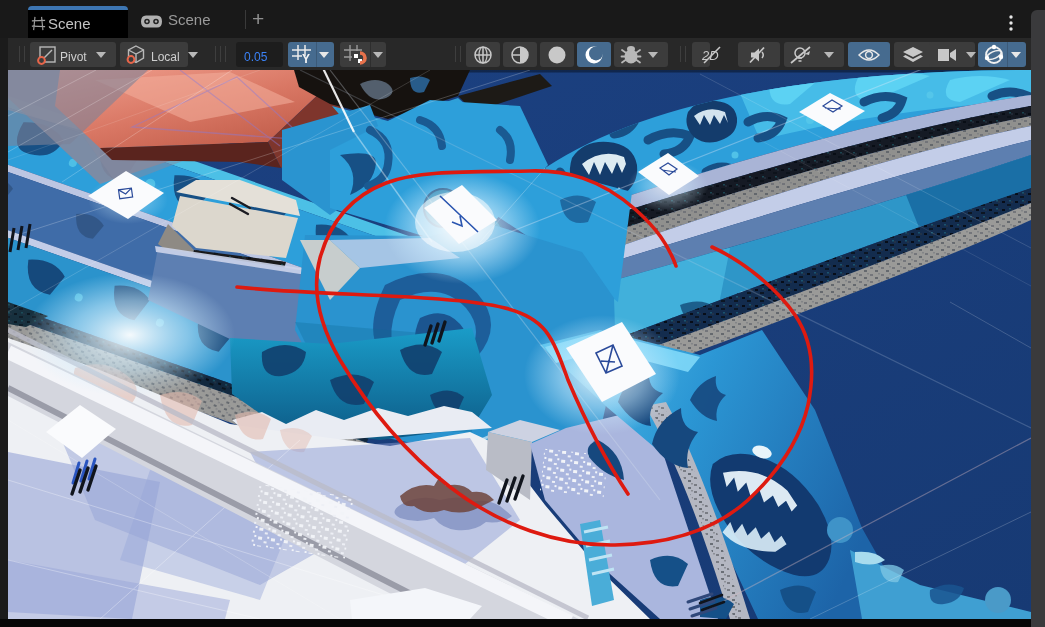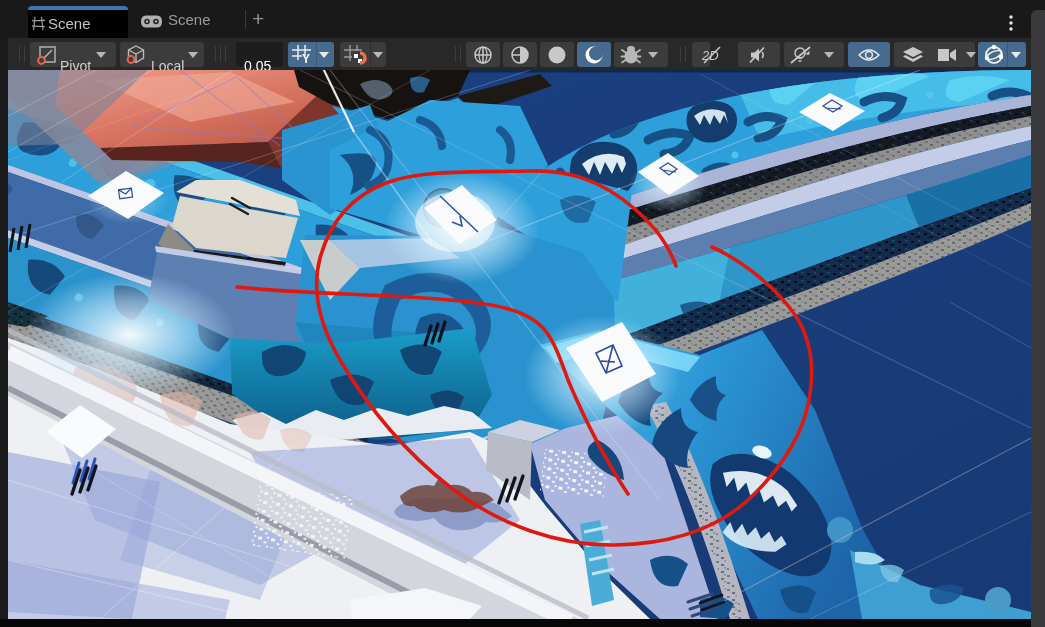--- a/index.html
+++ b/index.html
@@ -11,21 +11,21 @@
 #scenetab .txt{position:absolute;left:20px;top:5px;color:#c3c3c3;font-size:15px;}
 #gametab{left:138px;top:8px;width:110px;height:28px;color:#9a9a9a;font-size:15px;}
 #gametab .txt{position:absolute;left:30px;top:3px;}
 .tabsep{left:245px;top:10px;width:1px;height:19px;background:#3a3a3a;}
 #plus{left:252px;top:7px;width:20px;height:24px;color:#8f8f8f;font-size:21px;font-weight:400;}
 #kebab{left:1005px;top:14px;width:12px;height:18px;}
 
 #toolbar{left:0;top:38px;width:1045px;height:32px;background:#282828;}
 .btn{position:absolute;top:4px;height:25px;background:#3c3c3c;border-radius:3px;}
 .btn.blue{background:#466b8f;}
-.btxt{position:absolute;color:#cfcfcf;font-size:14px;top:16px;text-align:center;}
+.btxt{position:absolute;color:#cfcfcf;font-size:12px;top:8px;text-align:center;}
 .sep{position:absolute;top:8px;width:1px;height:16px;background:#3e3e3e;}
 .dar{position:absolute;width:0;height:0;border-left:5px solid transparent;border-right:5px solid transparent;border-top:6px solid #b8b8b8;}
 .vdiv{position:absolute;top:0px;width:1px;height:25px;background:#2e2e2e;}
 
 #leftstrip{left:0;top:38px;width:8px;height:589px;background:#1b1b1b;}
 #viewport{left:8px;top:70px;width:1023px;height:549px;background:#1a3a74;}
 #bottomstrip{left:0;top:619px;width:1045px;height:8px;background:#070707;}
 #rightstrip{left:1031px;top:10px;width:14px;height:617px;background:#3a3a3c;border-radius:6px 0 0 0;}
 </style>
 </head>
@@ -67,37 +67,37 @@
     <div class="btn" style="left:30px;width:86px">
       <svg class="abs" style="left:6px;top:3px" width="22" height="20" viewBox="0 0 22 20">
         <rect x="4" y="2" width="15" height="15" fill="none" stroke="#b8b8b8" stroke-width="1.4"></rect>
         <path d="M7 14 L16 5" stroke="#b8b8b8" stroke-width="1.4"></path>
         <circle cx="5.5" cy="15.5" r="3.4" fill="#3c3c3c" stroke="#e8654a" stroke-width="2"></circle>
       </svg>
       <div class="btxt" style="left:30px">Pivot</div>
       <div class="dar" style="left:66px;top:10px"></div>
     </div>
 
-    <div class="btn" style="left:120px;width:84px">
+    <div class="btn" style="left:120px;width:68px">
       <svg class="abs" style="left:5px;top:2px" width="22" height="21" viewBox="0 0 22 21">
         <g fill="none" stroke="#b8b8b8" stroke-width="1.4">
           <path d="M11 2 L18.5 6 L18.5 14 L11 18.5 L3.5 14 L3.5 6 Z"></path>
           <path d="M3.5 6 L11 10 L18.5 6 M11 10 L11 18.5"></path>
         </g>
         <circle cx="6" cy="15.5" r="3.4" fill="#3c3c3c" stroke="#e8654a" stroke-width="2"></circle>
       </svg>
       <div class="btxt" style="left:31px">Local</div>
       <div class="dar" style="left:68px;top:10px"></div>
     </div>
     <div class="sep" style="left:215px"></div>
       <div class="sep" style="left:220px"></div>
       <div class="sep" style="left:225px"></div>
 
     <div class="btn" style="left:236px;width:47px;background:#1d1d1d">
-        <div class="btxt" style="left:8px;color:#ffffff">0.05</div>
+        <div class="btxt" style="left:8px;color:#3b82f6">0.05</div>
       </div>
 
     <div class="btn blue" style="left:288px;width:46px">
       <svg class="abs" style="left:3px;top:2px" width="24" height="21" viewBox="0 0 24 21">
         <g stroke="#ececec" stroke-width="1.5" fill="none">
           <path d="M7 1 L7 16 M14 1 L14 12 M1 6 L20 6 M1 12 L11 12"></path>
         </g>
         <text x="11" y="19" fill="#f4f4f4" font-size="12" font-weight="bold" font-family="Liberation Sans">Y</text>
       </svg>
       <div class="vdiv" style="left:28px;background:#3c5a78"></div>

